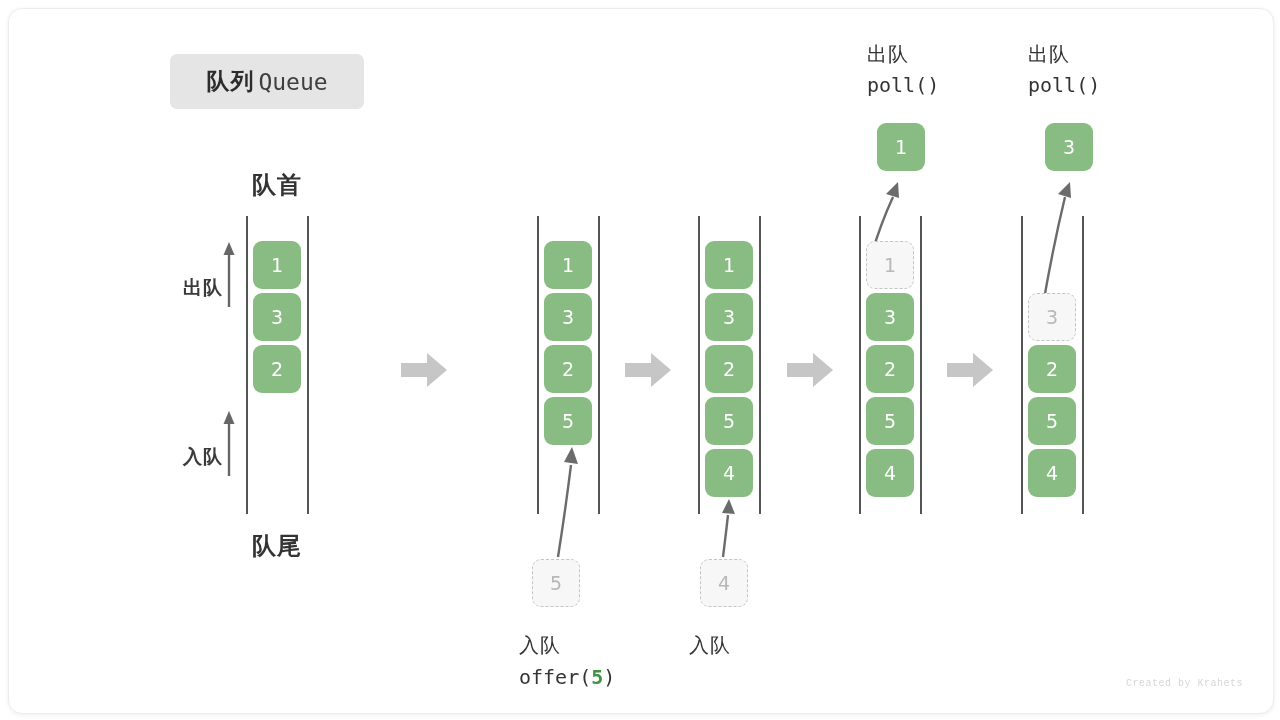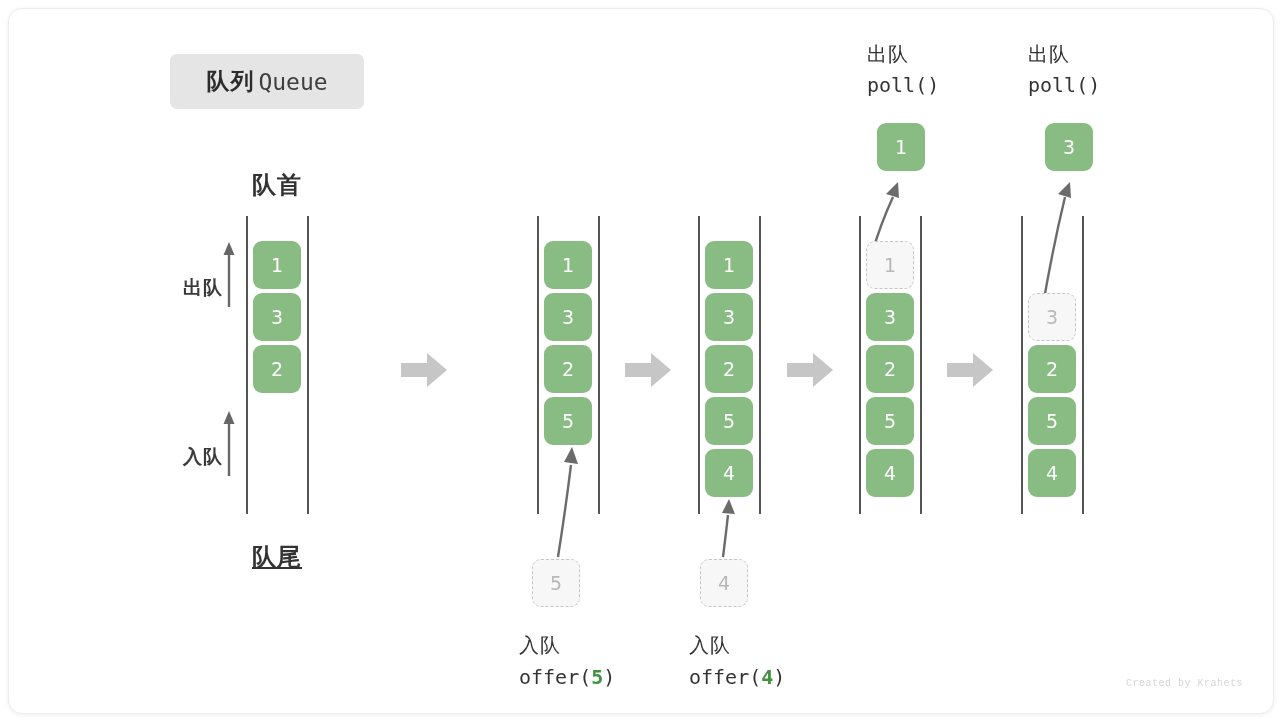--- a/index.html
+++ b/index.html
@@ -157,21 +157,21 @@
 
 <div class="canvas">
 
   <div class="abs title-badge">
     <span class="title-cn">队列</span>
     <span class="title-en">Queue</span>
   </div>
 
   <div class="abs head-label" style="left:208px; top:160px;">队首</div>
 
-  <div class="abs tail-label" style="left:208px; top:532px;text-decoration:underline;">队尾</div>
+  <div class="abs tail-label" style="left:208px; top:521px;">队尾</div>
 
   <div class="abs side-label" style="left:144px; top:266px;">出队</div>
   <svg class="abs" style="left:210px; top:232px;" width="20" height="66">
     <line x1="10" y1="66" x2="10" y2="12" stroke="#666666" stroke-width="2.4"></line>
     <polygon points="10,1 4.5,14 15.5,14" fill="#666666"></polygon>
   </svg>
 
   <div class="abs side-label" style="left:144px; top:435px;">入队</div>
   <svg class="abs" style="left:210px; top:401px;" width="20" height="66">
     <line x1="10" y1="66" x2="10" y2="12" stroke="#666666" stroke-width="2.4"></line>
@@ -223,21 +223,20 @@
     <div class="abs cell" style="left:7px; top:233px;">4</div>
   </div>
 
   <div class="abs cell ghost" style="left:691px; top:550px;">4</div>
   <svg class="abs" style="left:700px; top:484px;" width="40" height="68">
     <path d="M14 64 Q 17 40 19 22" stroke="#6b6b6b" stroke-width="2.4" fill="none"></path>
     <polygon points="20,6 13,20 26,21" fill="#6b6b6b"></polygon>
   </svg>
   <div class="abs caption" style="left:680px; top:620px;">
     <div class="cn">入队</div>
-    <div class="code"><span>offer(</span><span class="arg">4</span><span>)</span></div>
   </div>
 
   <svg class="abs step-arrow" style="left:778px; top:342px;" viewBox="0 0 46 38">
     <path d="M0 12 L26 12 L26 2 L46 19 L26 36 L26 26 L0 26 Z" fill="#c6c6c6"></path>
   </svg>
 
   <div class="abs top-caption" style="left:858px; top:30px;">
     <div class="cn">出队</div>
     <div class="code">poll()</div>
   </div>

